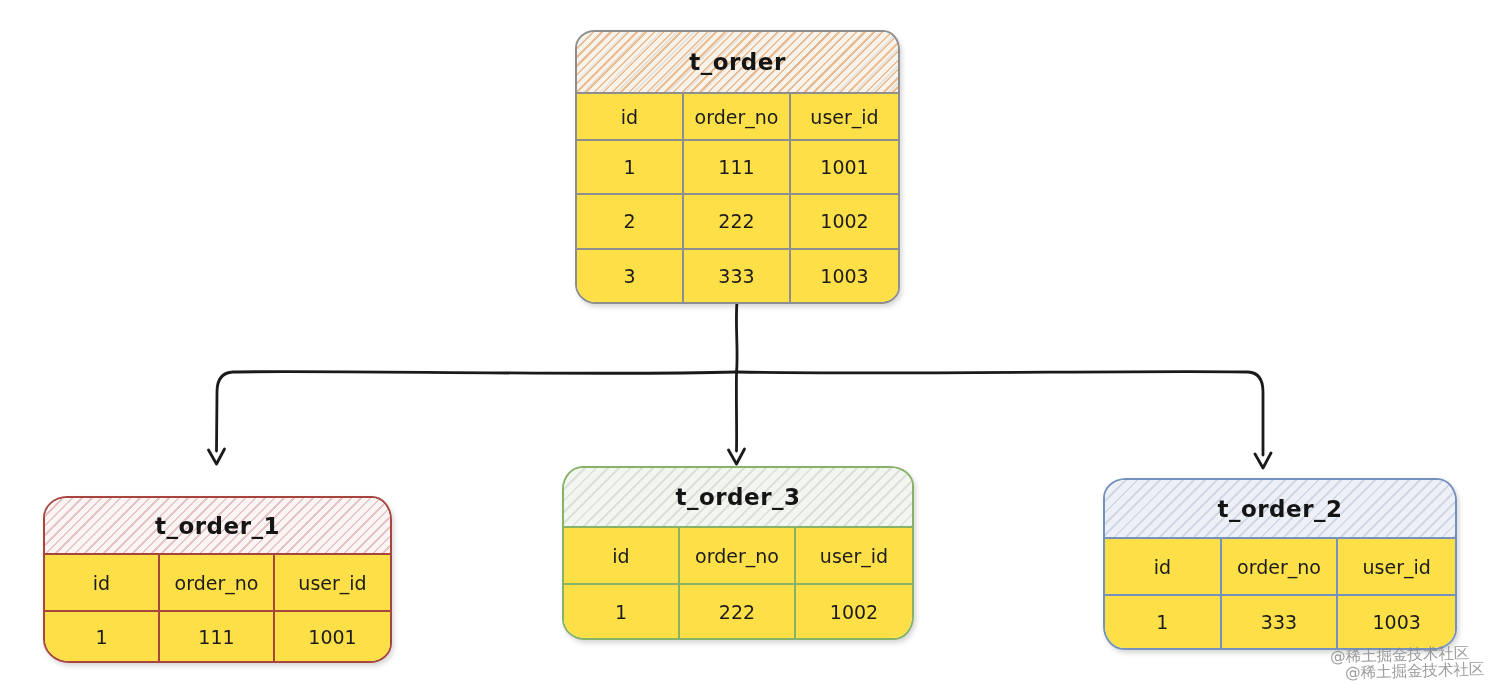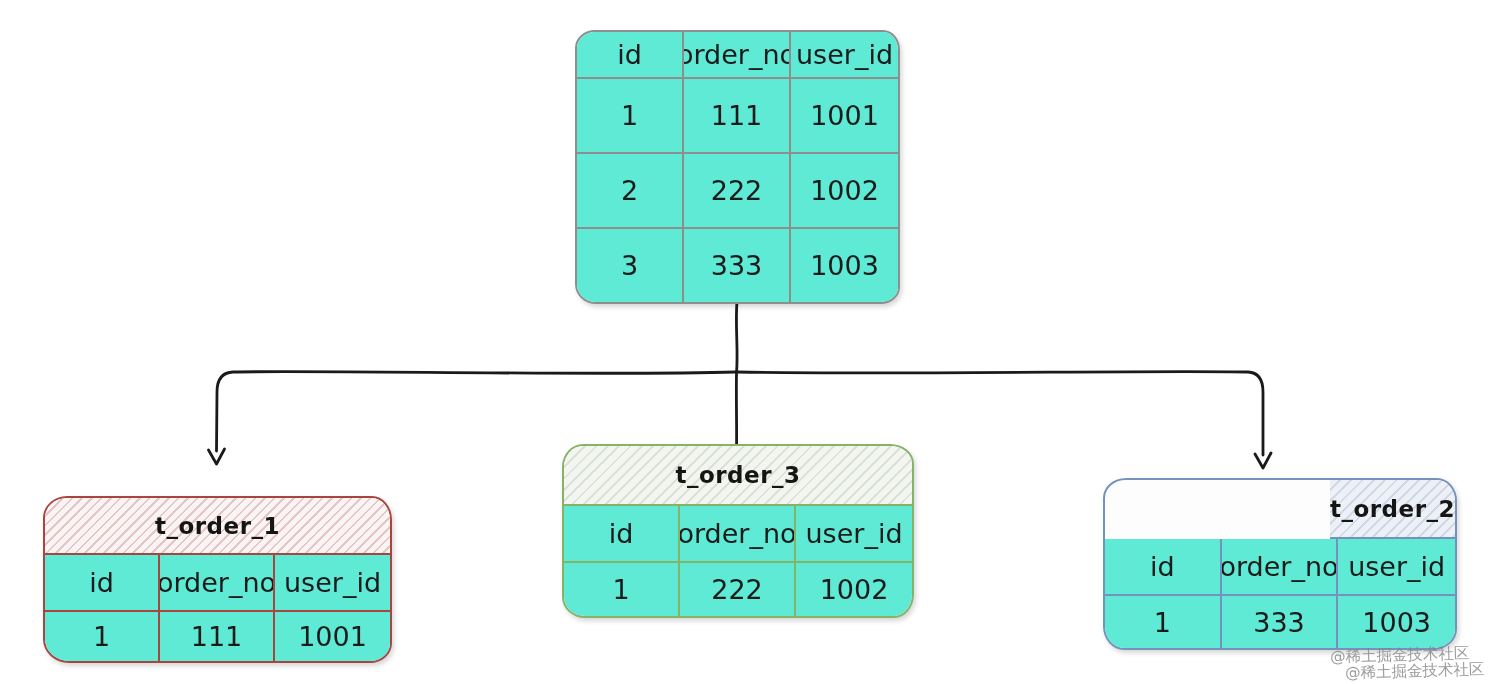--- a/index.html
+++ b/index.html
@@ -20,21 +20,21 @@
   }
   .table-title {
     flex: 0 0 auto;
     display: flex; align-items: center; justify-content: center;
     font-weight: bold; font-size: 23px; letter-spacing: 0.5px;
     color: #151515;
   }
   .table-grid { flex: 1 1 auto; display: grid; grid-template-columns: 1fr 1fr 1fr; }
   .cell {
     display: flex; align-items: center; justify-content: center;
-    font-size: 27px; background: #5eead4; overflow: hidden; white-space: nowrap;
+    font-size: 19px; background: #fde047; overflow: hidden; white-space: nowrap;
   }
 
   
   .t-main { left: 575px; top: 30px; width: 321px; height: 270px;
     border: 2.5px solid #8e8e8e; border-radius: 20px 17px 19px 21px / 18px 20px 17px 20px; }
   .t-main .table-title { height: 60px; border-bottom: 2.5px solid #8e8e8e;
     background-color: #f8f3ea;
     background-image:
       repeating-linear-gradient(135deg, transparent 0 4.5px, rgba(226,144,72,0.55) 4.5px 6.2px),
       repeating-linear-gradient(135deg, transparent 0 10px, rgba(150,150,150,0.16) 10px 12px); }
@@ -46,30 +46,30 @@
   .shard .table-grid { grid-template-rows: 55px 1fr; }
 
   .t-red { left: 43px; top: 496px; width: 345px; height: 163px;
     border: 2.5px solid #a9453f; border-radius: 24px 20px 22px 26px / 22px 24px 20px 24px; }
   .t-red .table-title { height: 55px; border-bottom: 2.5px solid #a9453f;
     background-color: #faf4f4;
     background-image: repeating-linear-gradient(135deg, transparent 0 5px, rgba(196,120,120,0.38) 5px 6.8px); }
   .t-red .cell:not(:nth-child(3n)) { border-right: 2px solid #a9453f; }
   .t-red .cell:nth-child(n+4) { border-top: 2px solid #a9453f; }
 
-  .t-green { left: 562px; top: 444px; width: 348px; height: 170px;
+  .t-green { left: 562px; top: 466px; width: 348px; height: 170px;
     border: 2.5px solid #86b368; border-radius: 21px 24px 20px 23px / 23px 20px 24px 21px; }
   .t-green .table-title { height: 58px; border-bottom: 2.5px solid #86b368;
     background-color: #f3f5f0;
     background-image: repeating-linear-gradient(135deg, transparent 0 6px, rgba(150,168,140,0.26) 6px 8px); }
   .t-green .cell:not(:nth-child(3n)) { border-right: 2px solid #86b368; }
   .t-green .cell:nth-child(n+4) { border-top: 2px solid #86b368; }
 
   .t-blue { left: 1103px; top: 478px; width: 350px; height: 168px;
-    border: 2.5px solid #7492bd; border-radius: 23px 20px 24px 21px / 20px 23px 21px 24px; align-items: flex-end; }
+    border: 2.5px solid #7492bd; border-radius: 23px 20px 24px 21px / 20px 23px 21px 24px; }
   .t-blue .table-title { height: 57px; border-bottom: 2.5px solid #7492bd;
     background-color: #edf1f7;
     background-image: repeating-linear-gradient(135deg, transparent 0 6px, rgba(142,160,192,0.30) 6px 8px); }
   .t-blue .cell:not(:nth-child(3n)) { border-right: 2px solid #7492bd; }
   .t-blue .cell:nth-child(n+4) { border-top: 2px solid #7492bd; }
 
   .wm {
     position: absolute; z-index: 3;
     color: rgba(128,128,128,0.78); font-size: 15.5px; white-space: nowrap;
     transform: rotate(-1.6deg);
@@ -90,20 +90,21 @@
 
       <path d="M 736 372 C 600 376 330 370 233 372 C 221 372.5 217 381 217 392 L 216.5 451"></path>
       <path d="M 208.5 450 L 216.5 464 L 224.5 449"></path>
 
       <path d="M 737 372 C 890 375 1160 370 1248 372 C 1259 372.5 1263 381 1263 392 L 1263 455"></path>
       <path d="M 1255 454 L 1263 468 L 1271 453"></path>
     </g>
   </svg>
 
   <div class="table-card t-main">
+    <div class="table-title">t_order</div>
     <div class="table-grid">
       <div class="cell">id</div>
       <div class="cell">order_no</div>
       <div class="cell">user_id</div>
       <div class="cell">1</div>
       <div class="cell">111</div>
       <div class="cell">1001</div>
       <div class="cell">2</div>
       <div class="cell">222</div>
       <div class="cell">1002</div>

